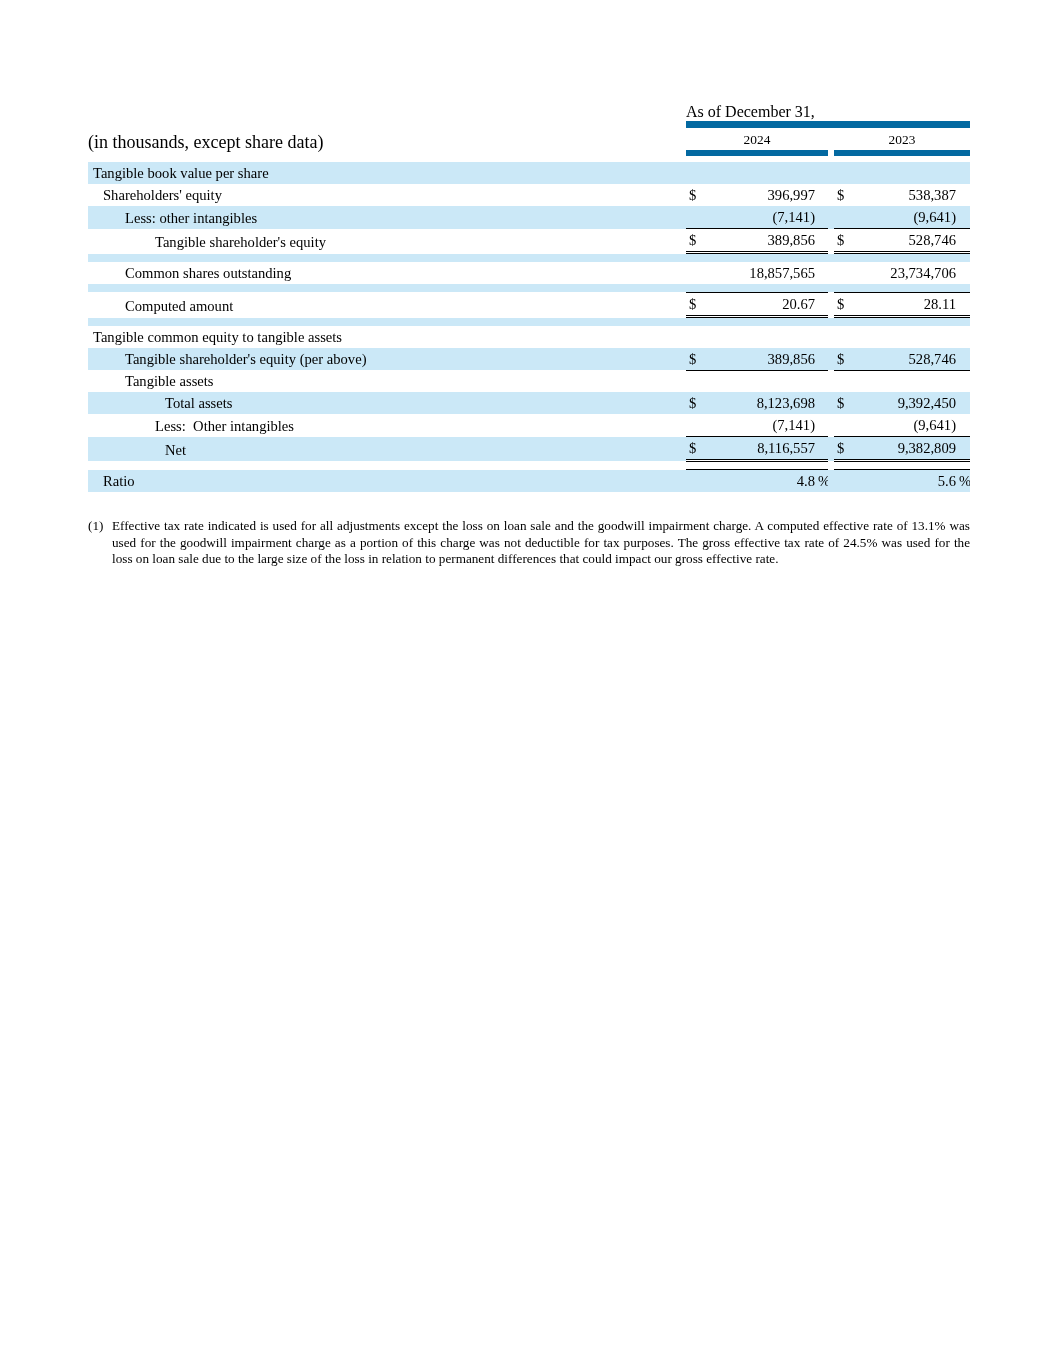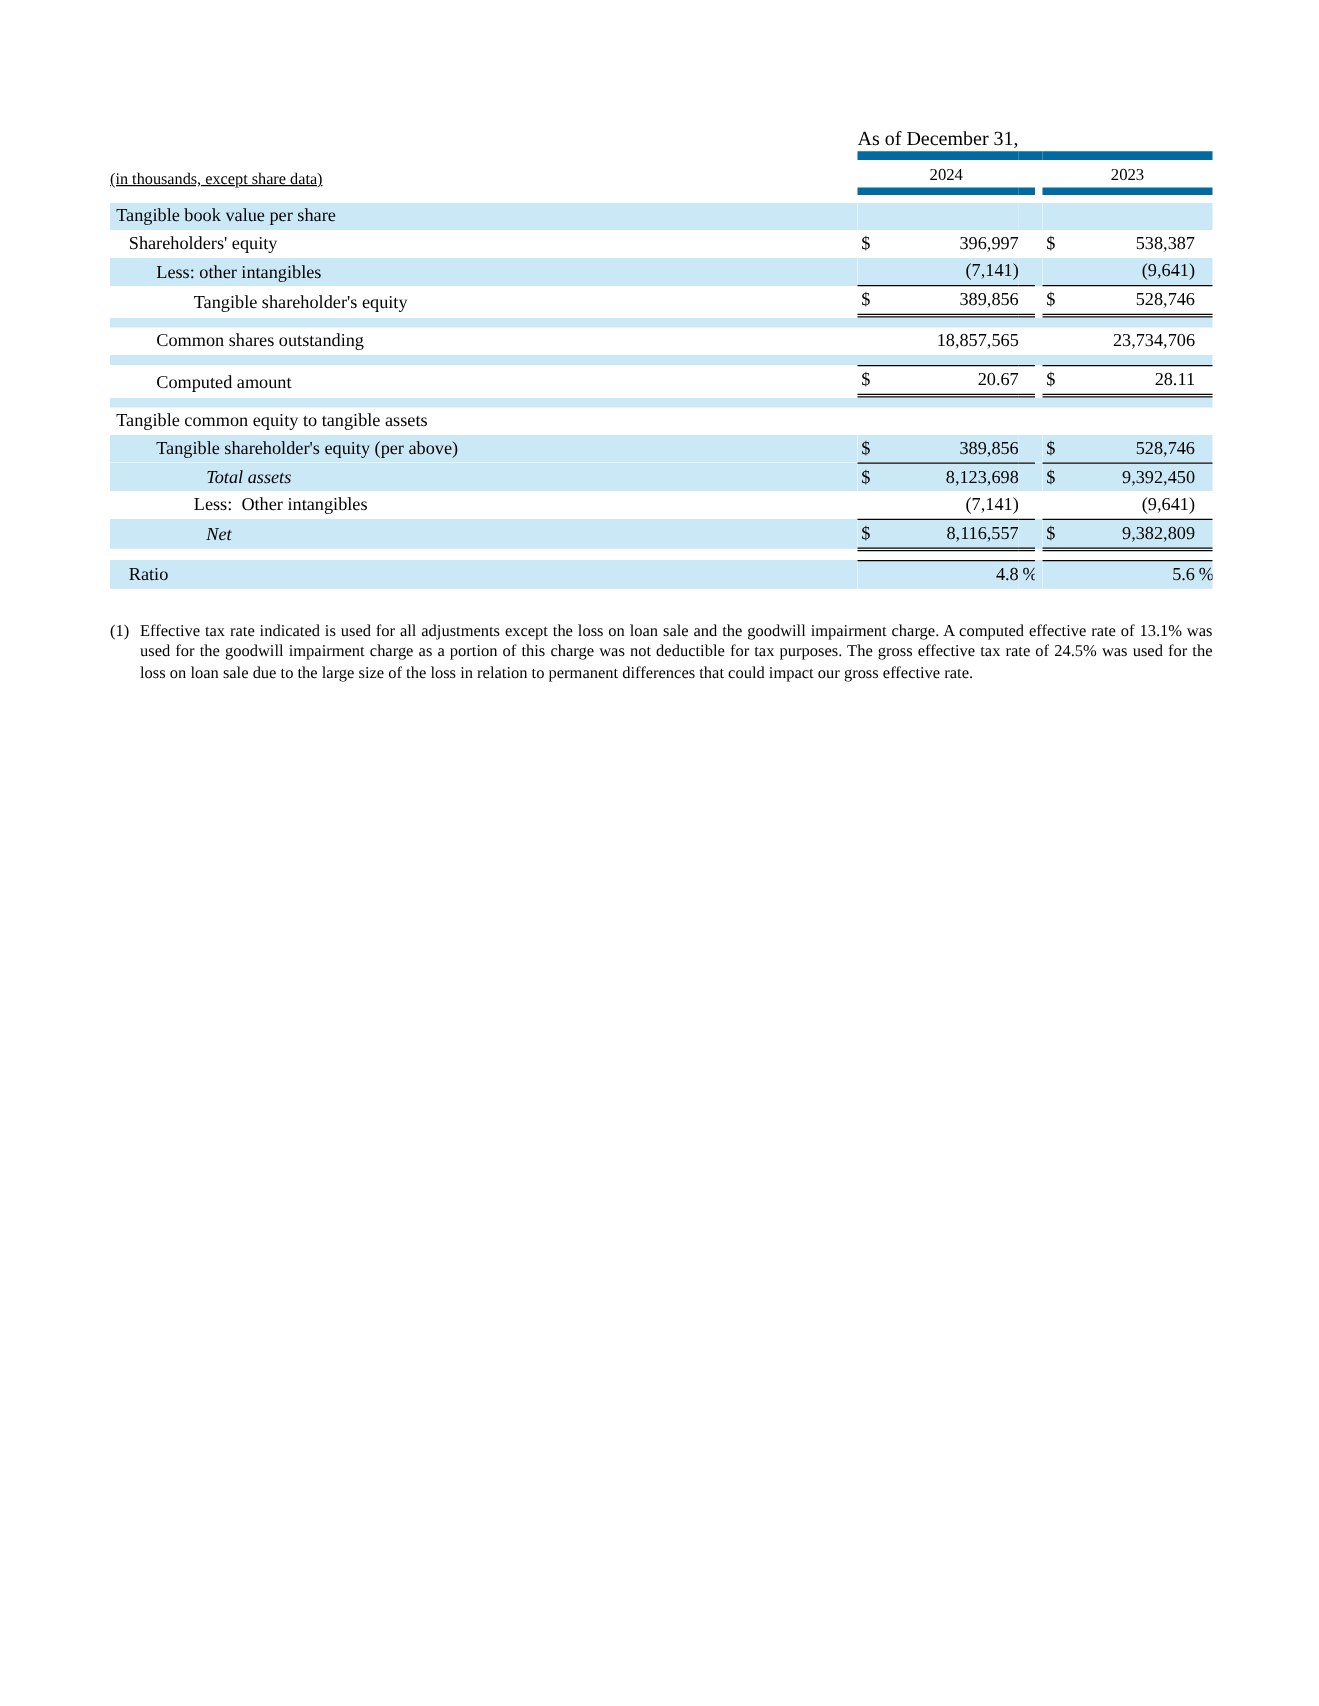--- a/index.html
+++ b/index.html
@@ -35,29 +35,29 @@
     text-align: left;
     font-size: 16px;
     border-bottom: 7px solid #0369a1;
     padding-bottom: 1px !important;
   }
   .year-cell {
     text-align: center;
     font-size: 13.4px;
     border-bottom: 6px solid #0369a1;
   }
-  .note { font-size: 13px; text-decoration: underline; }
+  .note { font-size: 18px; }
   .c-sym { text-align: left; padding-left: 3px !important; }
   .c-val { text-align: right; }
   .c-pct { text-align: left; padding-left: 3px !important; }
   .ind-0 { padding-left: 5px !important; margin-left: 28px; }
   .ind-1 { padding-left: 15px !important; }
   .ind-2 { padding-left: 37px !important; }
   .ind-3 { padding-left: 67px !important; }
-  .ind-4 { padding-left: 77px !important; font-style: italic; }
+  .ind-4 { padding-left: 77px !important; }
   tr.shade td { background: var(--shade, #cbe8f7); }
   tr.spacer td { height: 9px; padding: 0 !important; line-height: 9px; font-size: 1px; }
   .b-top { border-top: 1px solid #000; }
   .b-bottom { border-bottom: 1px solid #000; }
   .b-dbl { border-bottom: 3px double #000; }
   .footnote {
     display: flex;
     margin-top: 26px;
     font-size: 13.2px;
     line-height: 16.5px;
@@ -188,20 +188,30 @@
         <tr class="shade">
           <td class="c-label ind-2">Tangible shareholder's equity (per above)</td>
           <td class="c-sym b-bottom">$</td>
           <td class="c-val b-bottom">389,856</td>
           <td class="c-pct b-bottom"></td>
           <td></td>
           <td class="c-sym b-bottom">$</td>
           <td class="c-val b-bottom">528,746</td>
           <td class="c-pct b-bottom"></td>
         </tr>
+        <tr>
+          <td class="c-label ind-2">Tangible assets</td>
+          <td class="c-sym"></td>
+          <td class="c-val"></td>
+          <td class="c-pct"></td>
+          <td></td>
+          <td class="c-sym"></td>
+          <td class="c-val"></td>
+          <td class="c-pct"></td>
+        </tr>
         <tr class="shade">
           <td class="c-label ind-4">Total assets</td>
           <td class="c-sym">$</td>
           <td class="c-val">8,123,698</td>
           <td class="c-pct"></td>
           <td></td>
           <td class="c-sym">$</td>
           <td class="c-val">9,392,450</td>
           <td class="c-pct"></td>
         </tr>

